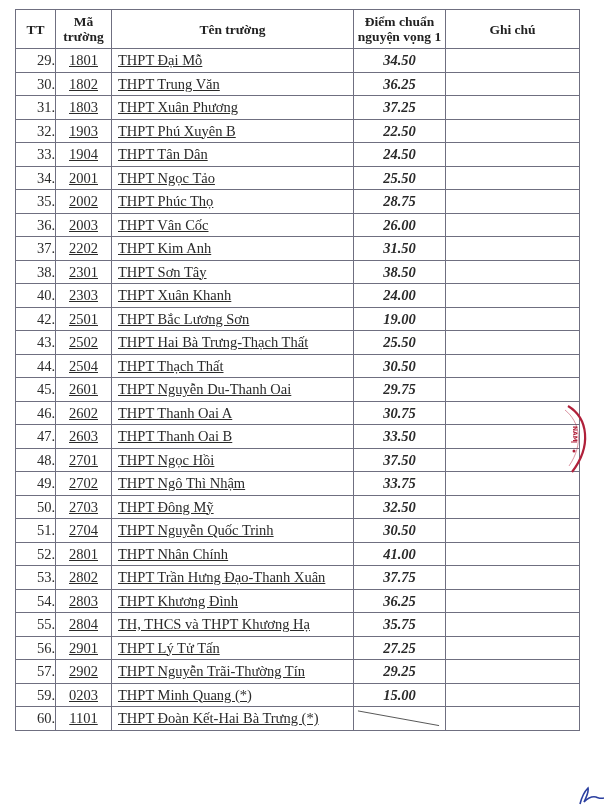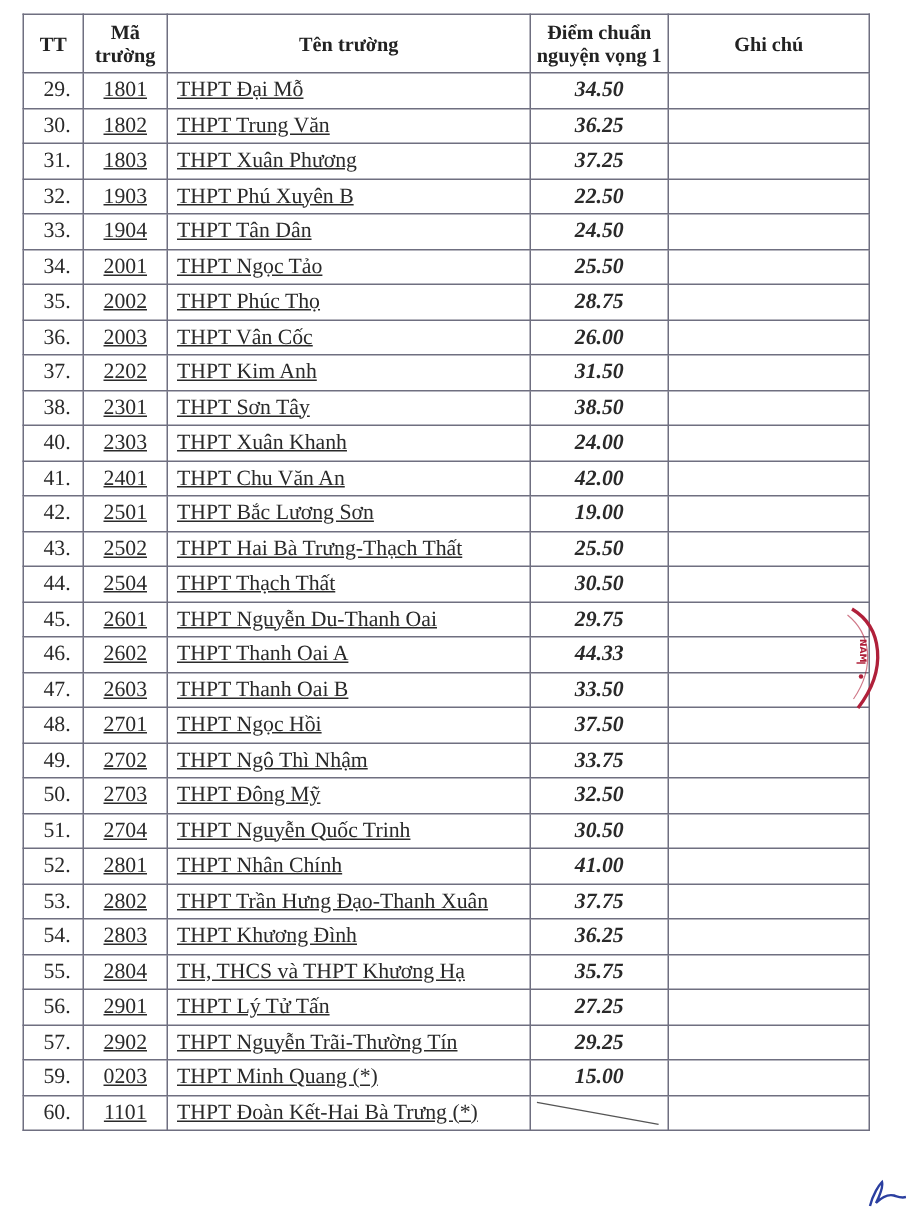--- a/index.html
+++ b/index.html
@@ -47,21 +47,21 @@
       line-height: 15px;
       text-align: center;
       vertical-align: middle;
       color: #222;
     }
     td {
       height: 22.5px;
     }
     td.tt {
       padding-left: 5px;
-      text-align: center;
+      text-align: right;
     }
     td.ma {
       text-align: center;
       text-decoration: underline;
     }
     td.ten {
       padding-left: 6px;
       text-align: left;
       text-decoration: underline;
     }
@@ -193,27 +193,20 @@
           <td class="ghi"><span></span></td>
         </tr>
         <tr>
           <td class="tt"><span>40.</span></td>
           <td class="ma"><span>2303</span></td>
           <td class="ten"><span>THPT Xuân Khanh</span></td>
           <td class="diem"><span>24.00</span></td>
           <td class="ghi"><span></span></td>
         </tr>
         <tr>
-          <td class="tt"><span>41.</span></td>
-          <td class="ma"><span>2401</span></td>
-          <td class="ten"><span>THPT Chu Văn An</span></td>
-          <td class="diem"><span>42.00</span></td>
-          <td class="ghi"><span></span></td>
-        </tr>
-        <tr>
           <td class="tt"><span>42.</span></td>
           <td class="ma"><span>2501</span></td>
           <td class="ten"><span>THPT Bắc Lương Sơn</span></td>
           <td class="diem"><span>19.00</span></td>
           <td class="ghi"><span></span></td>
         </tr>
         <tr>
           <td class="tt"><span>43.</span></td>
           <td class="ma"><span>2502</span></td>
           <td class="ten"><span>THPT Hai Bà Trưng-Thạch Thất</span></td>
@@ -231,21 +224,21 @@
           <td class="tt"><span>45.</span></td>
           <td class="ma"><span>2601</span></td>
           <td class="ten"><span>THPT Nguyễn Du-Thanh Oai</span></td>
           <td class="diem"><span>29.75</span></td>
           <td class="ghi"><span></span></td>
         </tr>
         <tr>
           <td class="tt"><span>46.</span></td>
           <td class="ma"><span>2602</span></td>
           <td class="ten"><span>THPT Thanh Oai A</span></td>
-          <td class="diem"><span>44.33</span></td>
+          <td class="diem"><span>30.75</span></td>
           <td class="ghi"><span></span></td>
         </tr>
         <tr>
           <td class="tt"><span>47.</span></td>
           <td class="ma"><span>2603</span></td>
           <td class="ten"><span>THPT Thanh Oai B</span></td>
           <td class="diem"><span>33.50</span></td>
           <td class="ghi"><span></span></td>
         </tr>
         <tr>

